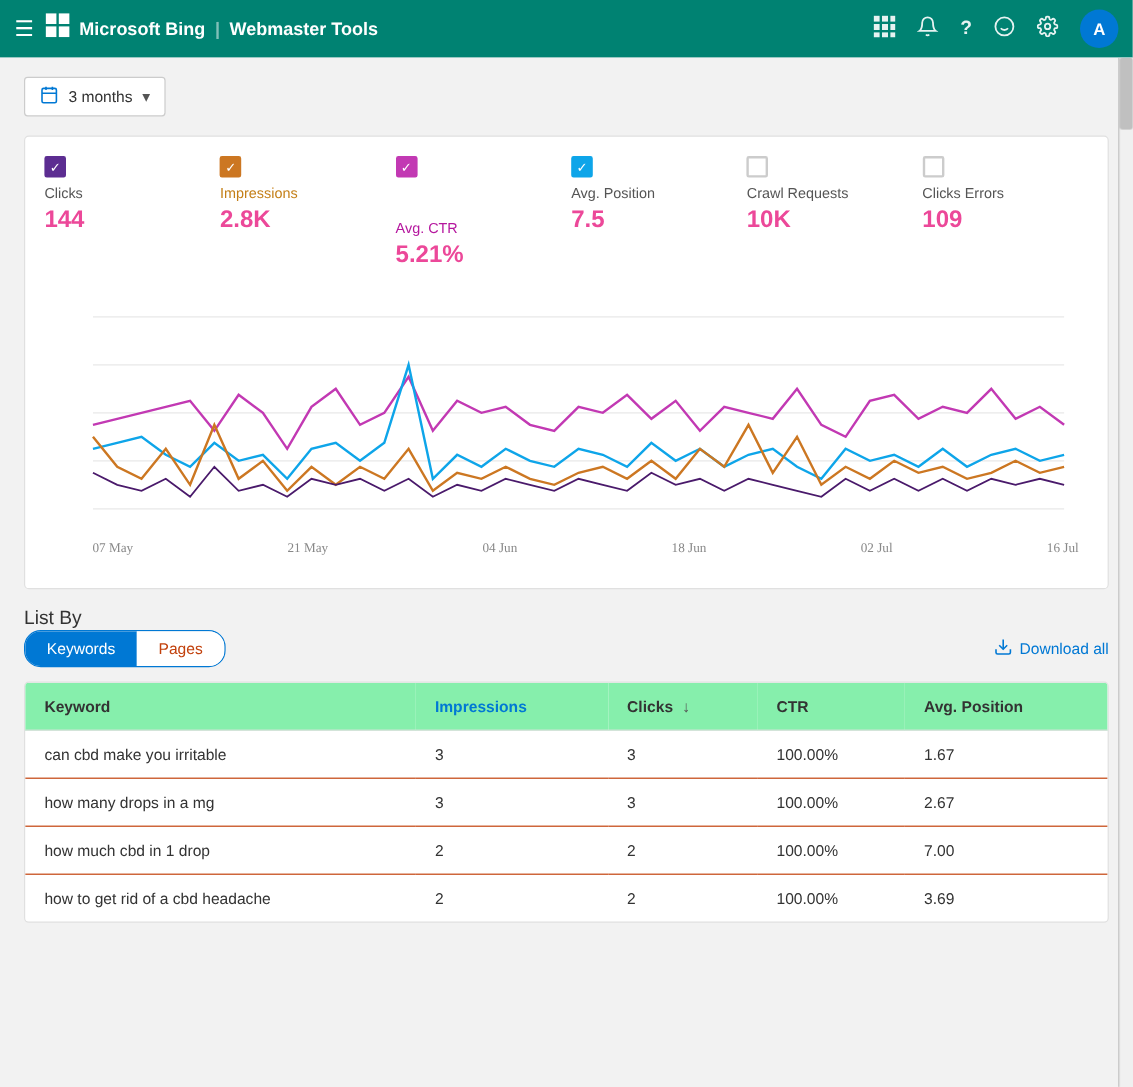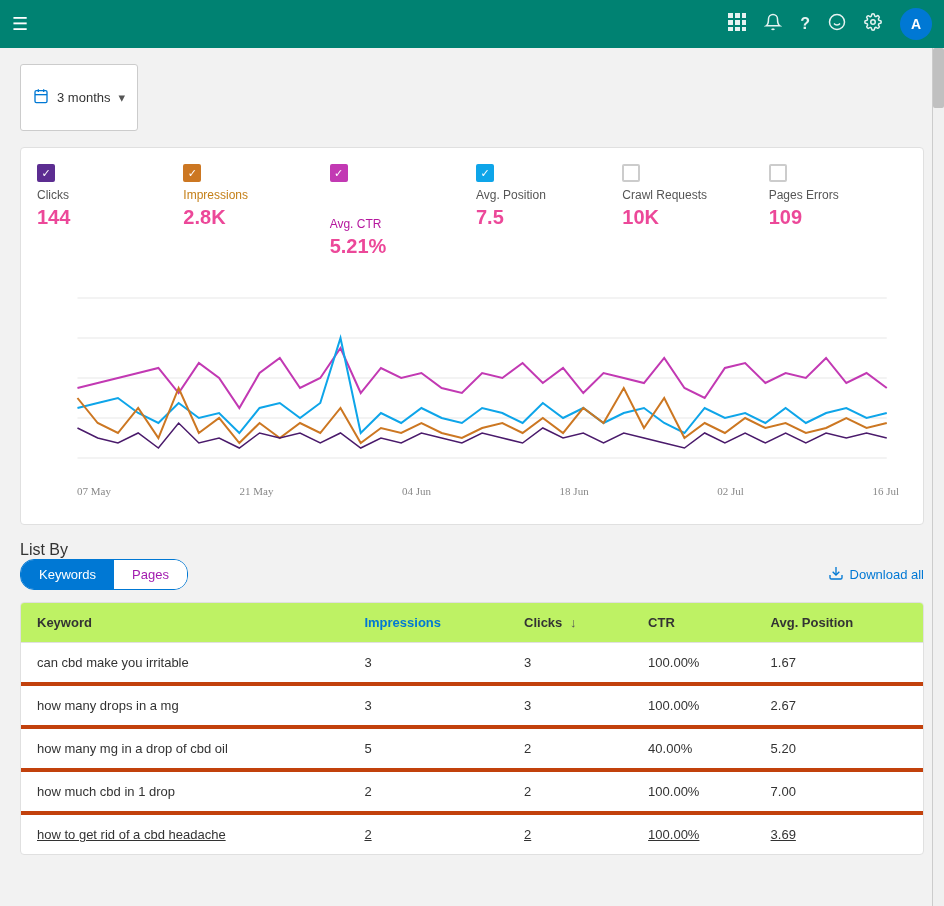--- a/index.html
+++ b/index.html
@@ -25,21 +25,21 @@
     .content { padding: 16px 20px; max-width: 944px; }
 
     
     .page-header { display: flex; align-items: center; justify-content: space-between; margin-bottom: 16px; }
     .page-title { font-size: 20px; font-weight: 400; color: #1a1a1a; }
 
     
     .date-picker-btn {
       display: flex; align-items: center; gap: 8px;
       border: 1.5px solid #ccc; background: white; border-radius: 3px;
-      padding: 23px 12px; cursor: pointer; font-size: 13px; color: #333;
+      padding: 6px 12px; cursor: pointer; font-size: 13px; color: #333;
     }
 
     
     .metrics-card {
       background: white; border: 1px solid #e0e0e0; border-radius: 4px;
       padding: 16px; margin-bottom: 16px;
     }
     .metrics-row { display: flex; gap: 0; margin-bottom: 20px; }
     .metric-item { flex: 1; display: flex; flex-direction: column; gap: 4px; padding: 0 8px; }
     .metric-item:first-child { padding-left: 0; }
@@ -56,35 +56,35 @@
     
     .chart-area { width: 100%; height: 230px; position: relative; }
     .chart-svg { width: 100%; height: 200px; }
     .chart-xaxis { display: flex; justify-content: space-between; padding: 4px 8px 0 40px; font-size: 11px; color: #888; font-family: Liberation Serif, serif; }
 
     
     .section-title { font-size: 16px; font-weight: 500; color: #333; }
     .tabs-row { display: flex; align-items: center; justify-content: space-between; margin-bottom: 12px; }
     .tabs { display: flex; border: 1.5px solid #0078d4; border-radius: 14px; overflow: hidden; }
     .tab-btn {
-      padding: 7px 18px; font-size: 13px; cursor: pointer; border: none; background: white; color: #a21caf;
+      padding: 7px 18px; font-size: 13px; cursor: pointer; border: none; background: white; color: #c2410c;
     }
     .tab-btn.active { background: #0078d4; color: white; }
     .download-btn {
       display: flex; align-items: center; gap: 6px; background: none; border: none;
       color: #0078d4; cursor: pointer; font-size: 13px;
     }
 
     
     .table-card { background: white; border: 1px solid #e0e0e0; border-radius: 4px; overflow: hidden; }
     table { width: 100%; border-collapse: collapse; }
-    thead tr { background: #bef264; border-bottom: 1.5px solid #e0e0e0; }
+    thead tr { background: #86efac; border-bottom: 1.5px solid #e0e0e0; }
     th { text-align: left; padding: 12px 16px; font-size: 13px; font-weight: 600; color: #333; }
-    td { padding: 12px 16px; font-size: 13px; border-bottom: 4px solid #c2410c; color: #333; }
-    tr:last-child td { border-bottom: none; text-decoration: underline; }
+    td { padding: 12px 16px; font-size: 13px; border-bottom: 1px solid #c2410c; color: #333; }
+    tr:last-child td { border-bottom: none; }
     .sort-arrow { display: inline-block; margin-left: 4px; color: #555; }
 
     
     .main-scroll::-webkit-scrollbar { width: 8px; }
     .main-scroll::-webkit-scrollbar-track { background: #e8e8e8; }
     .main-scroll::-webkit-scrollbar-thumb { background: #c0c0c0; border-radius: 4px; }
 
     
     .right-scrollbar {
       position: fixed; right: 0; top: 48px; width: 12px; height: 858px;
@@ -93,20 +93,33 @@
     .right-scrollbar-thumb {
       position: absolute; top: 0; width: 100%; height: 60px;
       background: #c0c0c0; border-radius: 2px;
     }
   </style>
 </head>
 <body>
 
 <nav class="topnav">
   <span style="font-size:18px;cursor:pointer;">☰</span>
+  <div class="topnav-logo">
+    <span style="font-size:20px;">
+      <svg width="20" height="20" viewBox="0 0 20 20">
+        <rect x="0" y="0" width="9" height="9" fill="white"></rect>
+        <rect x="11" y="0" width="9" height="9" fill="white"></rect>
+        <rect x="0" y="11" width="9" height="9" fill="white"></rect>
+        <rect x="11" y="11" width="9" height="9" fill="white"></rect>
+      </svg>
+    </span>
+    <span>Microsoft Bing</span>
+    <span style="opacity:0.5;">|</span>
+    <span>Webmaster Tools</span>
+  </div>
   <div class="topnav-right">
     <span class="topnav-icon">
       <svg width="18" height="18" viewBox="0 0 18 18" fill="white">
         <rect x="0" y="0" width="5" height="5"></rect>
           <rect x="7" y="0" width="5" height="5"></rect>
           <rect x="14" y="0" width="5" height="5"></rect>
         <rect x="0" y="7" width="5" height="5"></rect>
           <rect x="7" y="7" width="5" height="5"></rect>
           <rect x="14" y="7" width="5" height="5"></rect>
         <rect x="0" y="14" width="5" height="5"></rect>
@@ -185,21 +198,21 @@
         </div>
 
         <div class="metric-item">
           <div class="metric-checkbox"></div>
           <div class="metric-label">Crawl Requests</div>
           <div class="metric-value">10K</div>
         </div>
 
         <div class="metric-item">
           <div class="metric-checkbox"></div>
-          <div class="metric-label">Pages Errors</div>
+          <div class="metric-label">Clicks Errors</div>
           <div class="metric-value">109</div>
         </div>
 
 
       </div>
 
       <div class="chart-area">
         <svg class="chart-svg" viewBox="0 0 860 200" preserveAspectRatio="none">
 
           <line x1="40" y1="20" x2="840" y2="20" stroke="#e8e8e8" stroke-width="1"></line>
@@ -266,27 +279,20 @@
       <td>1.67</td>
     </tr>
               <tr>
       <td>how many drops in a mg</td>
       <td>3</td>
       <td>3</td>
       <td>100.00%</td>
       <td>2.67</td>
     </tr>
               <tr>
-      <td>how many mg in a drop of cbd oil</td>
-      <td>5</td>
-      <td>2</td>
-      <td>40.00%</td>
-      <td>5.20</td>
-    </tr>
-              <tr>
       <td>how much cbd in 1 drop</td>
       <td>2</td>
       <td>2</td>
       <td>100.00%</td>
       <td>7.00</td>
     </tr>
               <tr>
       <td>how to get rid of a cbd headache</td>
       <td>2</td>
       <td>2</td>

